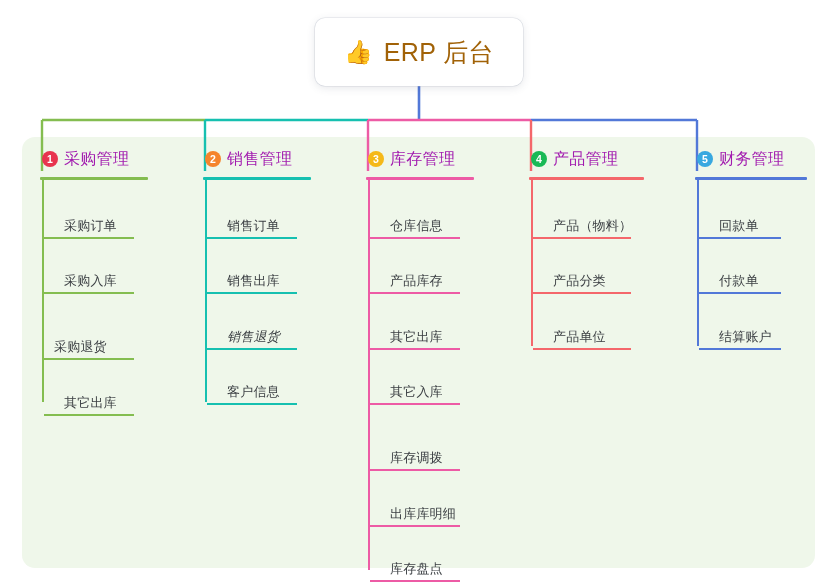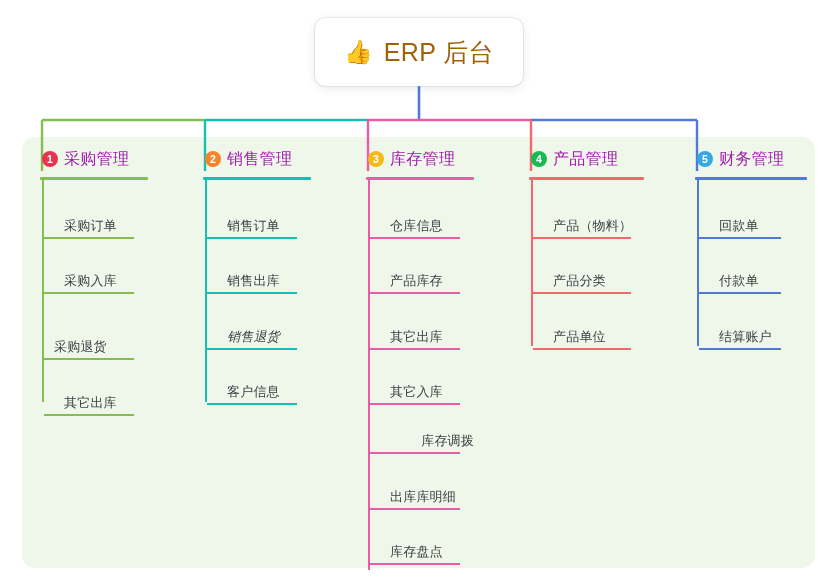--- a/index.html
+++ b/index.html
@@ -229,21 +229,21 @@
             <div class="item-rule" style="width: 90px; background: rgb(237, 91, 165);"></div>
           </div>
           <div class="item" style="height: 55.5px;">
             <span class="item-label">其它出库</span>
             <div class="item-rule" style="width: 90px; background: rgb(237, 91, 165);"></div>
           </div>
           <div class="item" style="height: 55.5px;">
             <span class="item-label">其它入库</span>
             <div class="item-rule" style="width: 90px; background: rgb(237, 91, 165);"></div>
           </div>
-          <div class="item" style="height: 49px; justify-content: flex-end;">
+          <div class="item" style="height: 66px;">
             <span class="item-label">库存调拨</span>
             <div class="item-rule" style="width: 90px; background: rgb(237, 91, 165);"></div>
           </div>
           <div class="item" style="height: 55.5px;">
             <span class="item-label">出库库明细</span>
             <div class="item-rule" style="width: 90px; background: rgb(237, 91, 165);"></div>
           </div>
           <div class="item" style="height: 55.5px;">
             <span class="item-label">库存盘点</span>
             <div class="item-rule" style="width: 90px; background: rgb(237, 91, 165);"></div>

